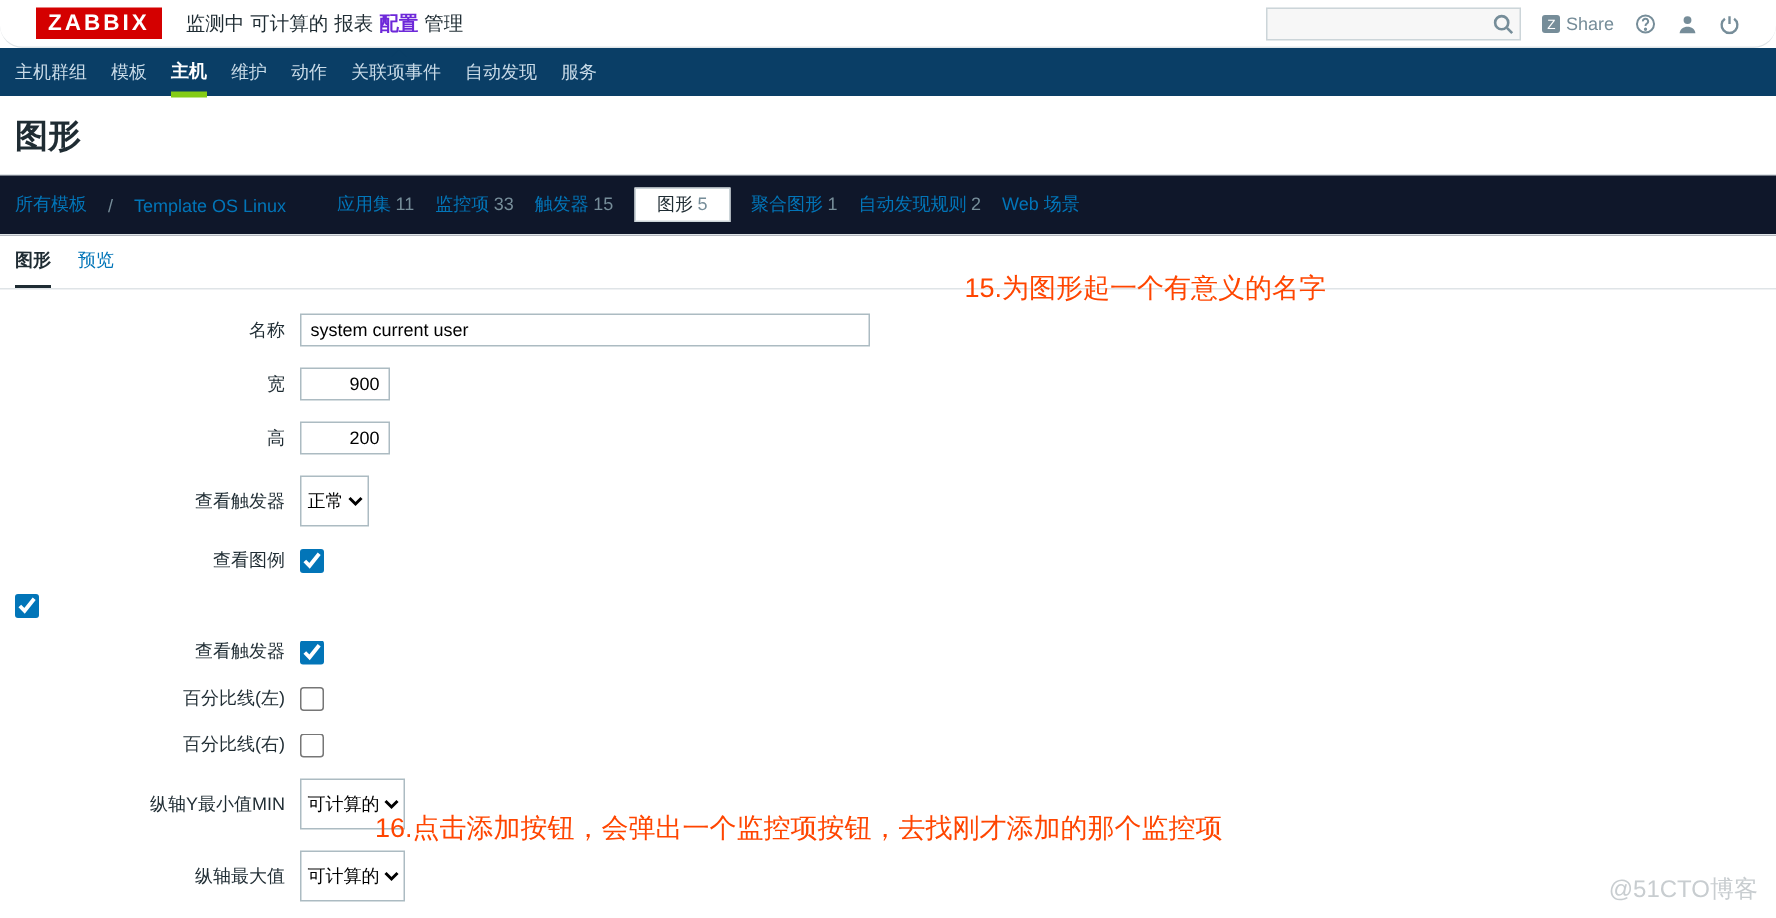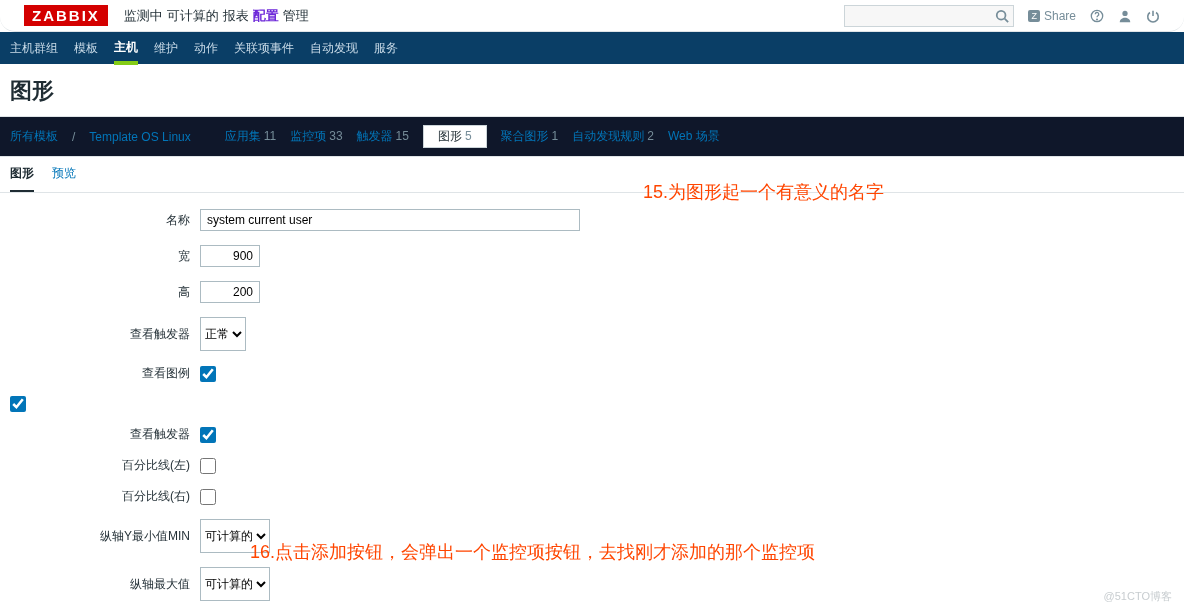--- a/index.html
+++ b/index.html
@@ -32,21 +32,21 @@
 .row label { width: 190px; text-align: right; padding-right: 10px; font-size: 12px; color: #1f2c33; }
 .row input[type=text] { height: 22px; border: 1px solid #acbbc2; padding: 0 6px; font-size: 12px; }
 .row input.wide { width: 380px; }
 .row input.num { width: 60px; text-align: right; }
 .row select { height: 34px; border: 1px solid #acbbc2; font-size: 12px; background: #fff; }
 .row input[type=checkbox] { width: 16px; height: 16px; accent-color: #0275b8; }
 .th { text-align: left; }
 .th.name { width: 220px; margin-left: 20px; }
 .th.func { width: 120px; }
 .annotation { color: #ff4500; font-size: 18px; position: absolute; }
-.watermark { position: absolute; right: 12px; bottom: 8px; color: #c8cdd0; font-size: 11px; }
+.watermark { position: absolute; right: 12px; bottom: 8px; color: #c8cdd0; font-size: 16px; }
 .wrap { position: relative; width: 1184px; height: 612px; overflow: hidden; }
 </style>
 </head>
 <body>
 <div class="wrap">
 
 <div class="topbar">
   <div class="logo">ZABBIX</div>
   <div class="topnav">
     <a>监测中</a>

